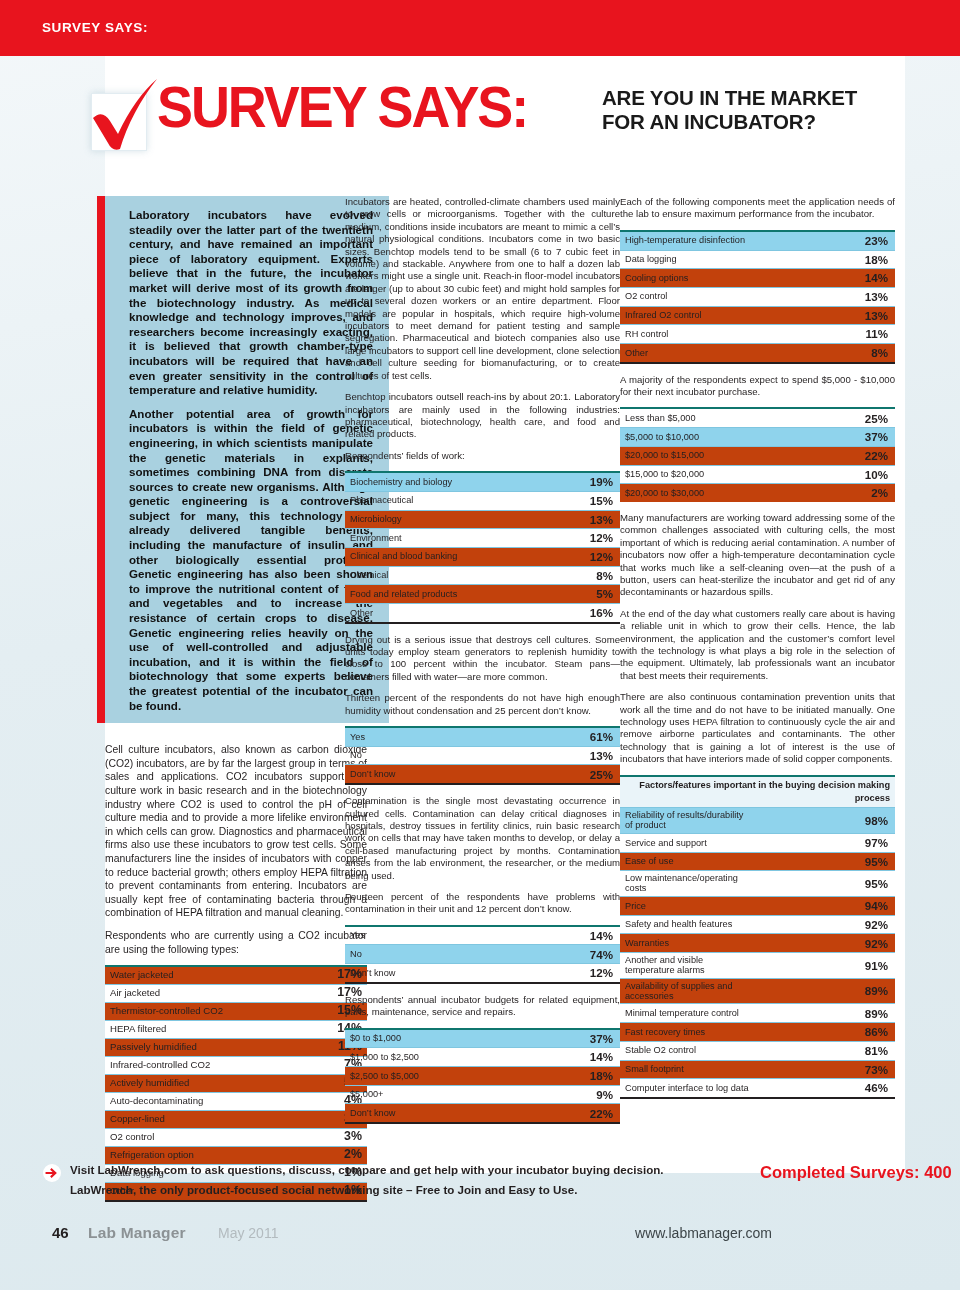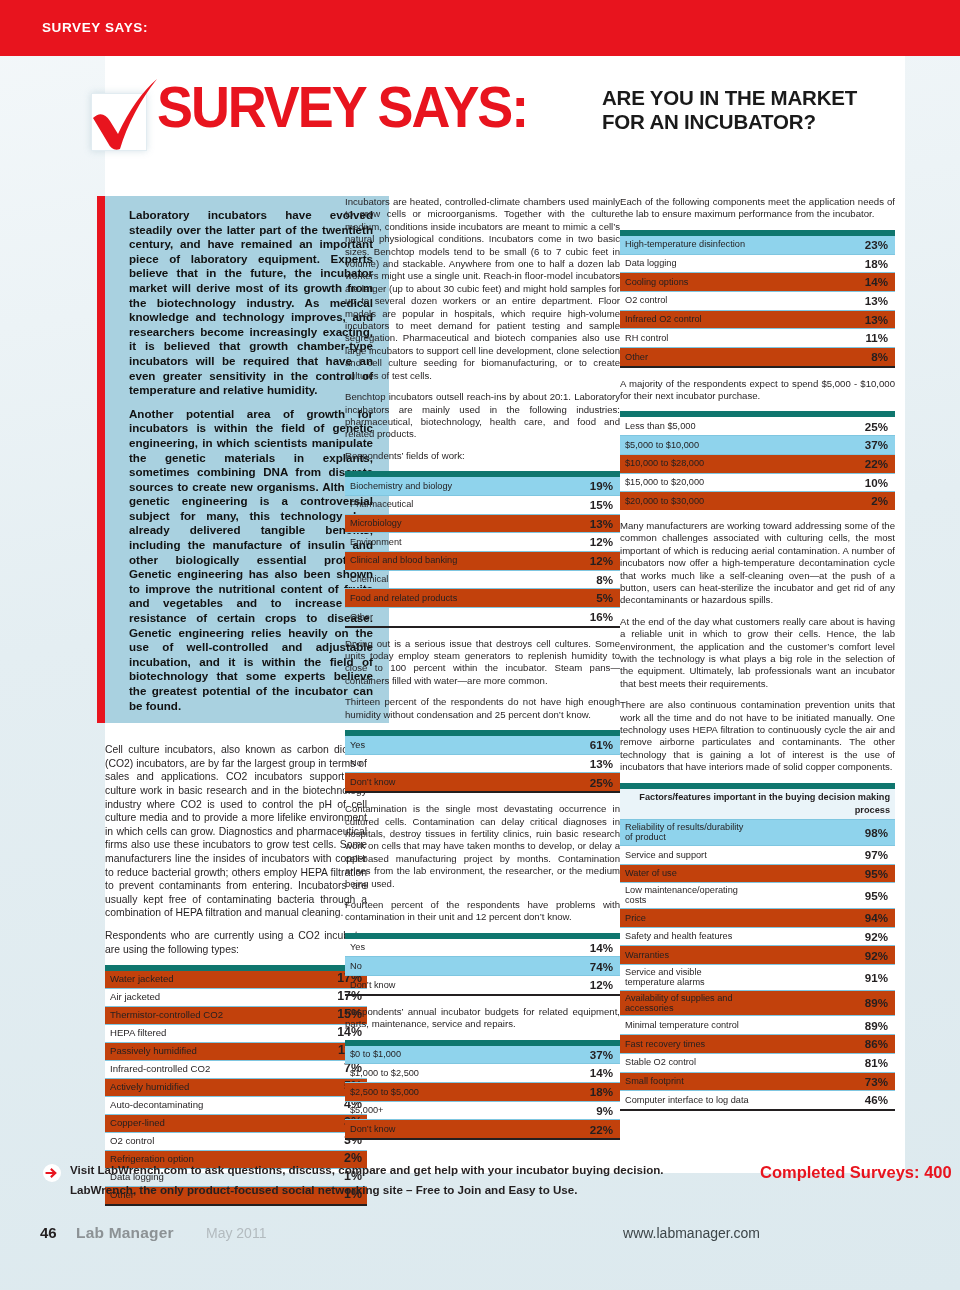--- a/index.html
+++ b/index.html
@@ -78,21 +78,21 @@
   
   table.stat{
     width:100%; border-collapse:collapse; margin:2px 0 10px 0;
     table-layout:fixed;
   }
   table.stat tr td{
     padding:2.1px 5px 2.6px 5px;
     font-size:9.2px; color:#231f20; vertical-align:middle;
     border-top:1px solid #7fc6e0;
   }
-  table.stat tr:first-child td{ border-top:6px solid #0f766e; }
+  table.stat tr:first-child td{ border-top:2px solid #0f766e; }
   table.stat tr.shade td{ background:#c2410c; }
   table.stat tr.hl td{ background:#8fd3ec; }
   table.stat td.val{
     text-align:right; font-weight:bold; font-size:11.6px;
     padding-right:7px; width:54px;
   }
   table.stat tr.lastrow td{ border-bottom:2px solid #231f20; }
   .tbl-head{
     text-align:right; font-weight:bold; font-size:10.6px;
     line-height:13px; color:#231f20; padding:3px 7px 4px 5px;
@@ -115,21 +115,21 @@
     font-size:11.6px; font-weight:bold; color:#231f20; line-height:14px;
   }
   .cta-line2{
     position:absolute; left:26px; top:20px;
     font-size:11.6px; font-weight:bold; color:#231f20; line-height:14px;
   }
   .surveys-count{
     position:absolute; left:760px; top:1163px;
     font-size:16.5px; font-weight:bold; color:#e8141e; white-space:nowrap;
   }
-  .pagefoot{ position:absolute; left:4px; top:1224px; width:804px; height:40px; }
+  .pagefoot{ position:absolute; left:16px; top:1224px; width:804px; height:40px; }
   .pg-num{
     position:absolute; left:36px; top:0;
     font-size:15px; font-weight:bold; color:#231f20;
   }
   .pg-mag{
     position:absolute; left:72px; top:0;
     font-size:15.5px; font-weight:bold; color:#8c9295; letter-spacing:.2px;
   }
   .pg-date{
     position:absolute; left:202px; top:1px;
@@ -369,21 +369,21 @@
         <tbody>
           <tr class="">
             <td>Less than $5,000</td>
             <td class="val">25%</td>
           </tr>
           <tr class="hl">
             <td>$5,000 to $10,000</td>
             <td class="val">37%</td>
           </tr>
           <tr class="shade">
-            <td>$10,000 to $28,000</td>
+            <td>$20,000 to $15,000</td>
             <td class="val">22%</td>
           </tr>
           <tr class="">
             <td>$15,000 to $20,000</td>
             <td class="val">10%</td>
           </tr>
           <tr class="shade">
             <td>$20,000 to $30,000</td>
             <td class="val">2%</td>
           </tr>
@@ -399,41 +399,41 @@
           </tr>
           <tr class="hl">
             <td>Reliability of results/durability of product</td>
             <td class="val">98%</td>
           </tr>
           <tr class="">
             <td>Service and support</td>
             <td class="val">97%</td>
           </tr>
           <tr class="shade">
-            <td>Water of use</td>
+            <td>Ease of use</td>
             <td class="val">95%</td>
           </tr>
           <tr class="">
             <td>Low maintenance/operating costs</td>
             <td class="val">95%</td>
           </tr>
           <tr class="shade">
             <td>Price</td>
             <td class="val">94%</td>
           </tr>
           <tr class="">
             <td>Safety and health features</td>
             <td class="val">92%</td>
           </tr>
           <tr class="shade">
             <td>Warranties</td>
             <td class="val">92%</td>
           </tr>
           <tr class="">
-            <td>Service and visible temperature alarms</td>
+            <td>Another and visible temperature alarms</td>
             <td class="val">91%</td>
           </tr>
           <tr class="shade">
             <td>Availability of supplies and accessories</td>
             <td class="val">89%</td>
           </tr>
           <tr class="">
             <td>Minimal temperature control</td>
             <td class="val">89%</td>
           </tr>

